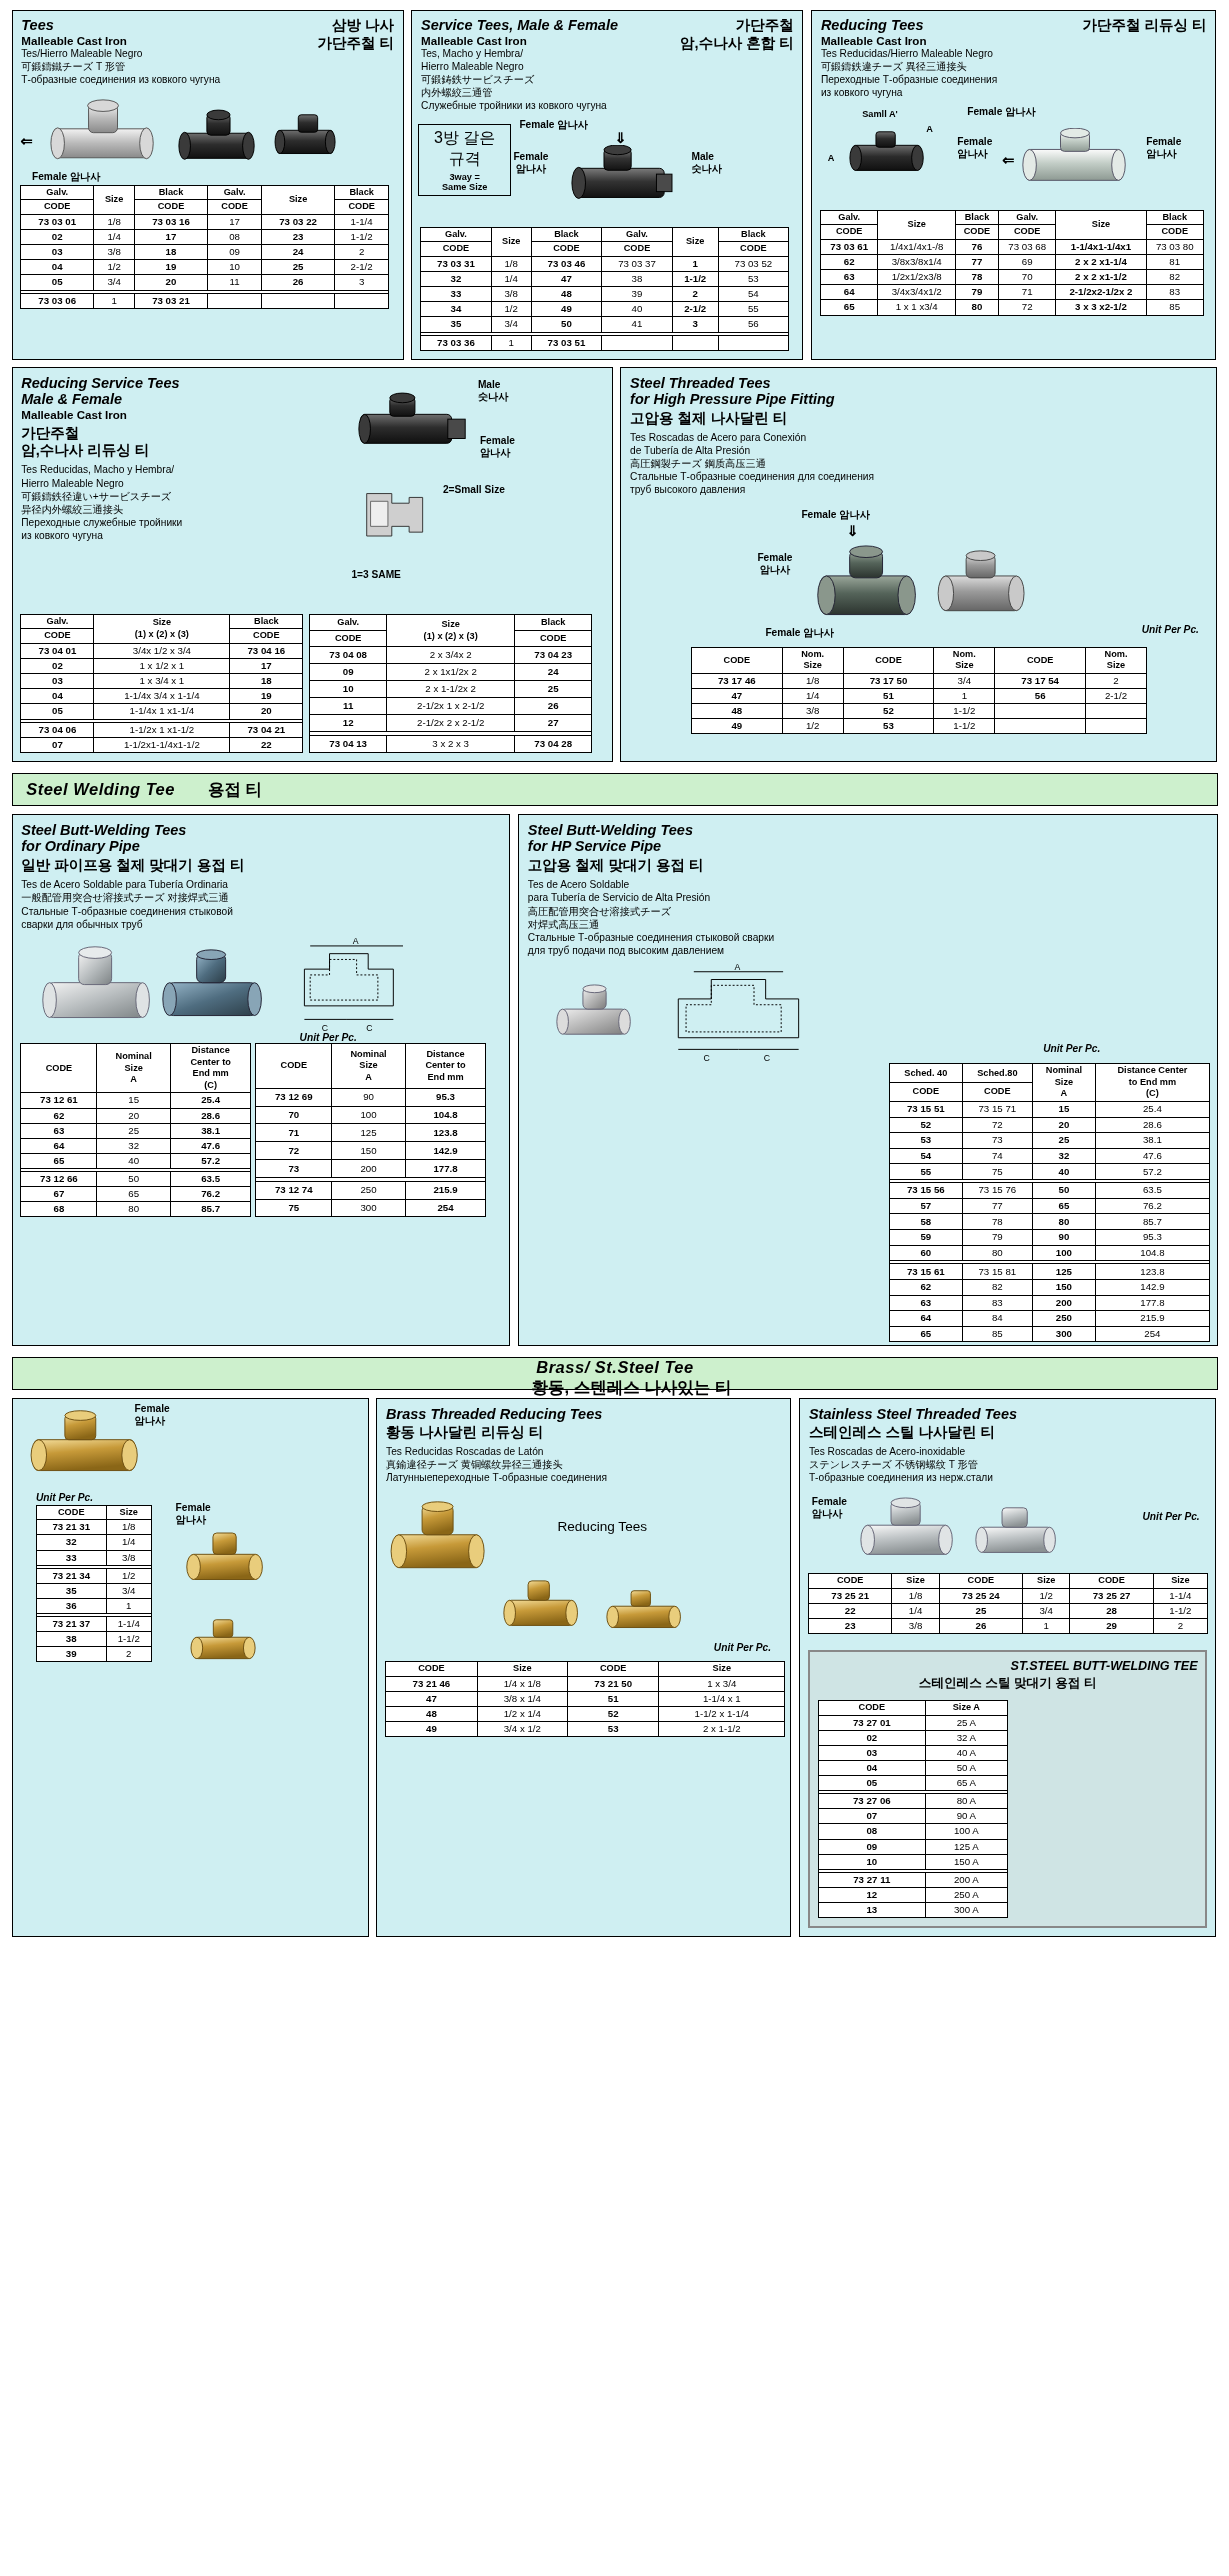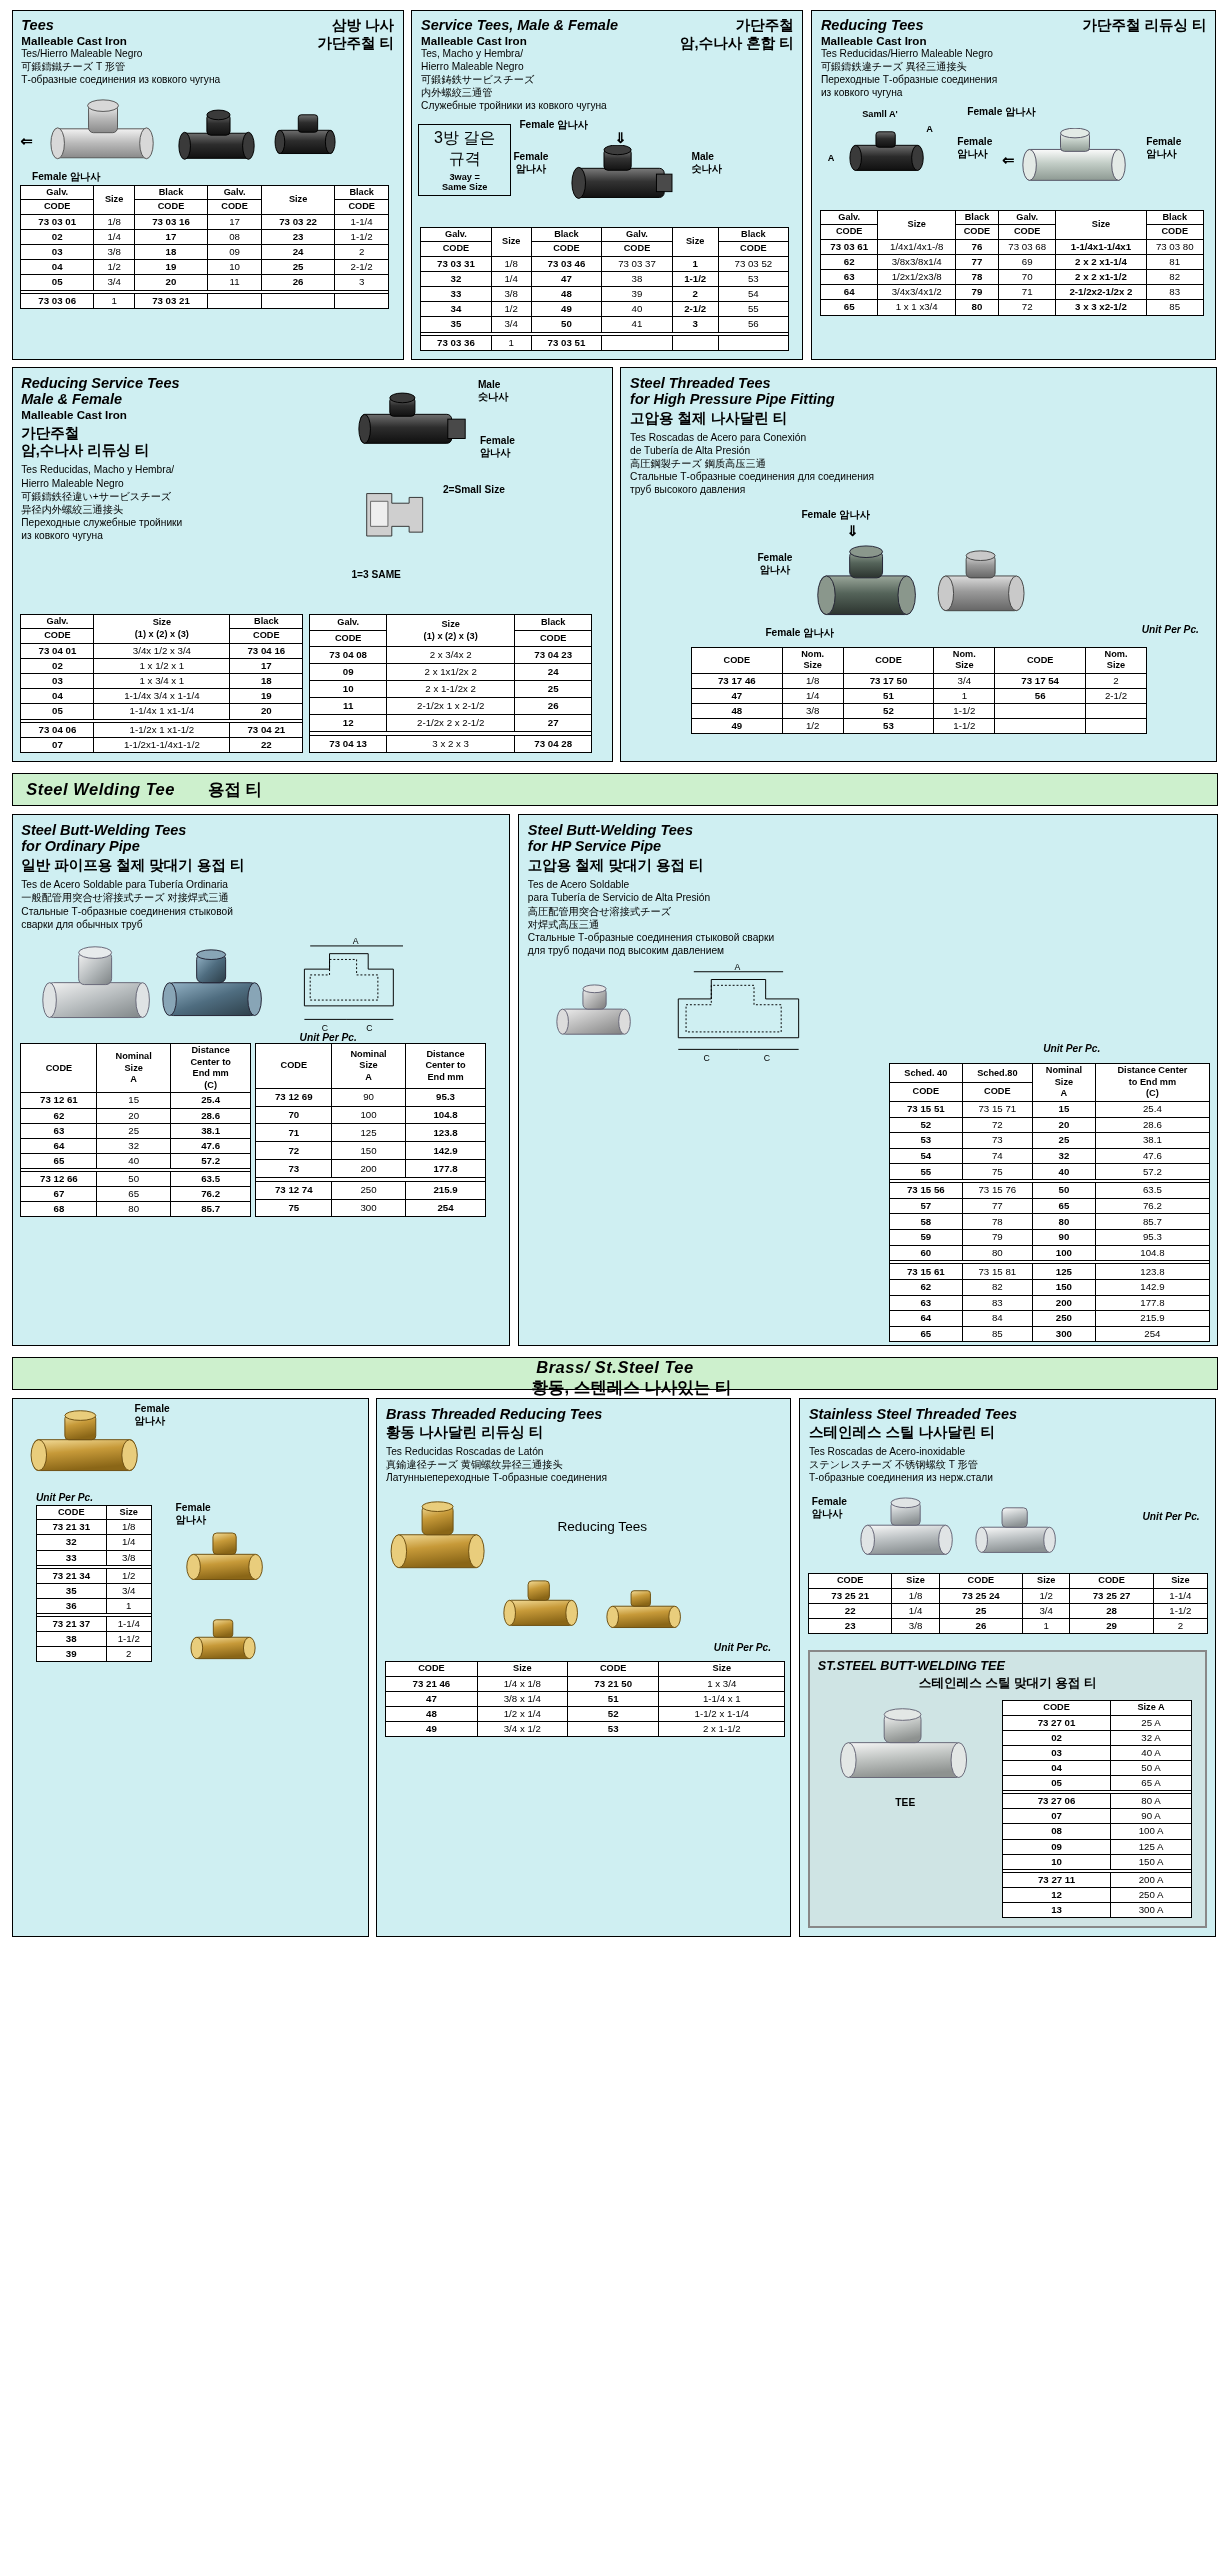--- a/index.html
+++ b/index.html
@@ -67,21 +67,21 @@
   table.t td.code { font-weight: bold; }
   .grpgap td { border: none; background: transparent; height: 2.9px; padding: 0; }
 
   .unit { font-size: 10.2px; font-style: italic; font-weight: bold; }
 
   .stbox {
     border: 2.9px solid #888;
     background: #cfe4e4;
     padding: 7.8px;
   }
-  .stbox .h1 { font-style: italic; font-weight: bold; font-size: 12.6px; text-align: left; }
+  .stbox .h1 { font-style: italic; font-weight: bold; font-size: 12.6px; text-align: right; }
   .stbox .h2 { font-weight: bold; font-size: 12.6px; text-align: center; margin-top: 1.9px; }
 </style>
 </head>
 <body>
 
 <div class="page">
 
 
   <div class="row">
 
@@ -1343,37 +1343,20 @@
               </tr>
             </tbody>
         </table>
       </div>
 
       <div style="padding:7.8px;">
         <div class="stbox">
           <div class="h1">ST.STEEL BUTT-WELDING TEE</div>
           <div class="h2">스테인레스 스틸 맞대기 용접 티</div>
           <div style="display:flex;gap:9.7px;margin-top:7.8px;align-items:flex-start;">
-            <div style="flex:0 0 175px;text-align:center;">
-              <svg width="155" height="93" viewBox="0 0 160 96">
-                <defs>
-                  <linearGradient id="ssg2" x1="0" y1="0" x2="0.3" y2="1">
-                    <stop offset="0" stop-color="#f7f7f7"></stop>
-                      <stop offset="0.5" stop-color="#c0c4c2"></stop>
-                      <stop offset="1" stop-color="#8e9290"></stop>
-                  </linearGradient>
-                </defs>
-                <rect x="16" y="44" width="124" height="36" rx="8" fill="url(#ssg2)" stroke="#667"></rect>
-                <rect x="58" y="14" width="38" height="30" rx="6" fill="url(#ssg2)" stroke="#667"></rect>
-                <ellipse cx="21" cy="62" rx="8" ry="18" fill="#e3e7e5" stroke="#667"></ellipse>
-                <ellipse cx="135" cy="62" rx="8" ry="18" fill="#e3e7e5" stroke="#667"></ellipse>
-                <ellipse cx="77" cy="15" rx="19" ry="6" fill="#e3e7e5" stroke="#667"></ellipse>
-              </svg>
-              <div class="lbl">TEE</div>
-            </div>
             <table class="t" style="width:190px;">
               <tbody>
                   <tr>
                 <th>CODE</th>
                 <th>Size A</th>
               </tr>
               </tbody>
                 <tbody>
                   <tr>
                     <td class="code">73 27 01</td>

